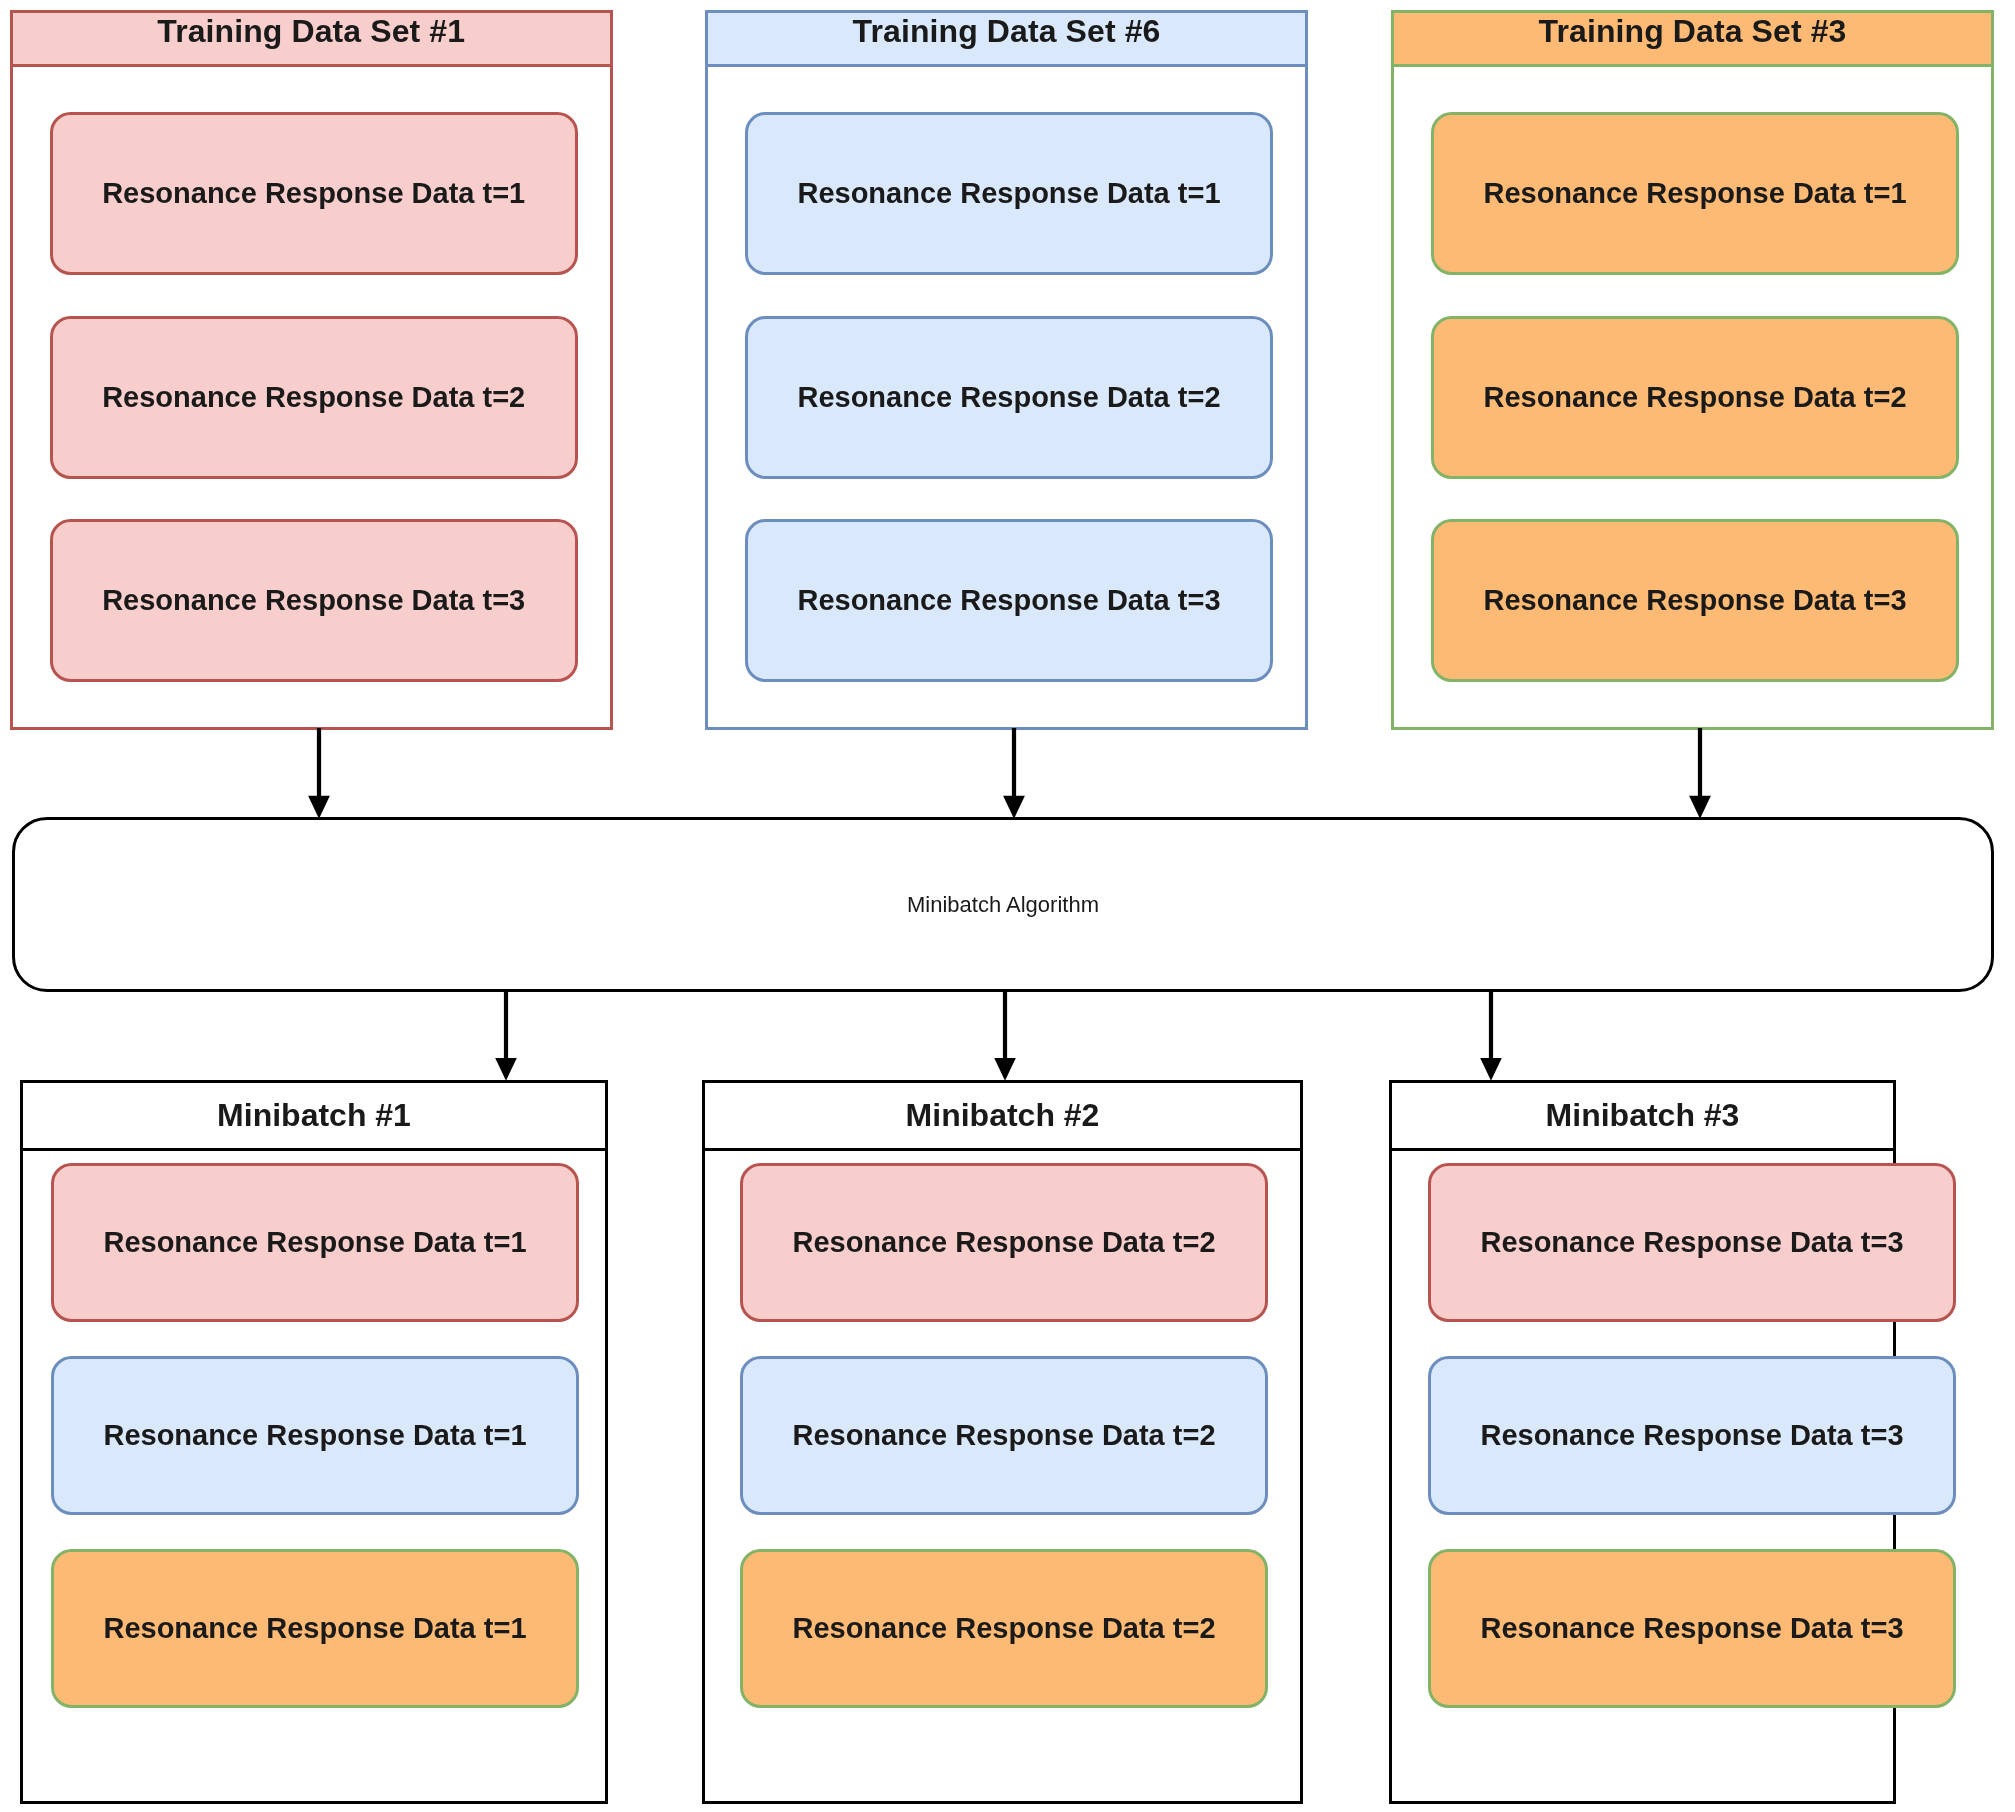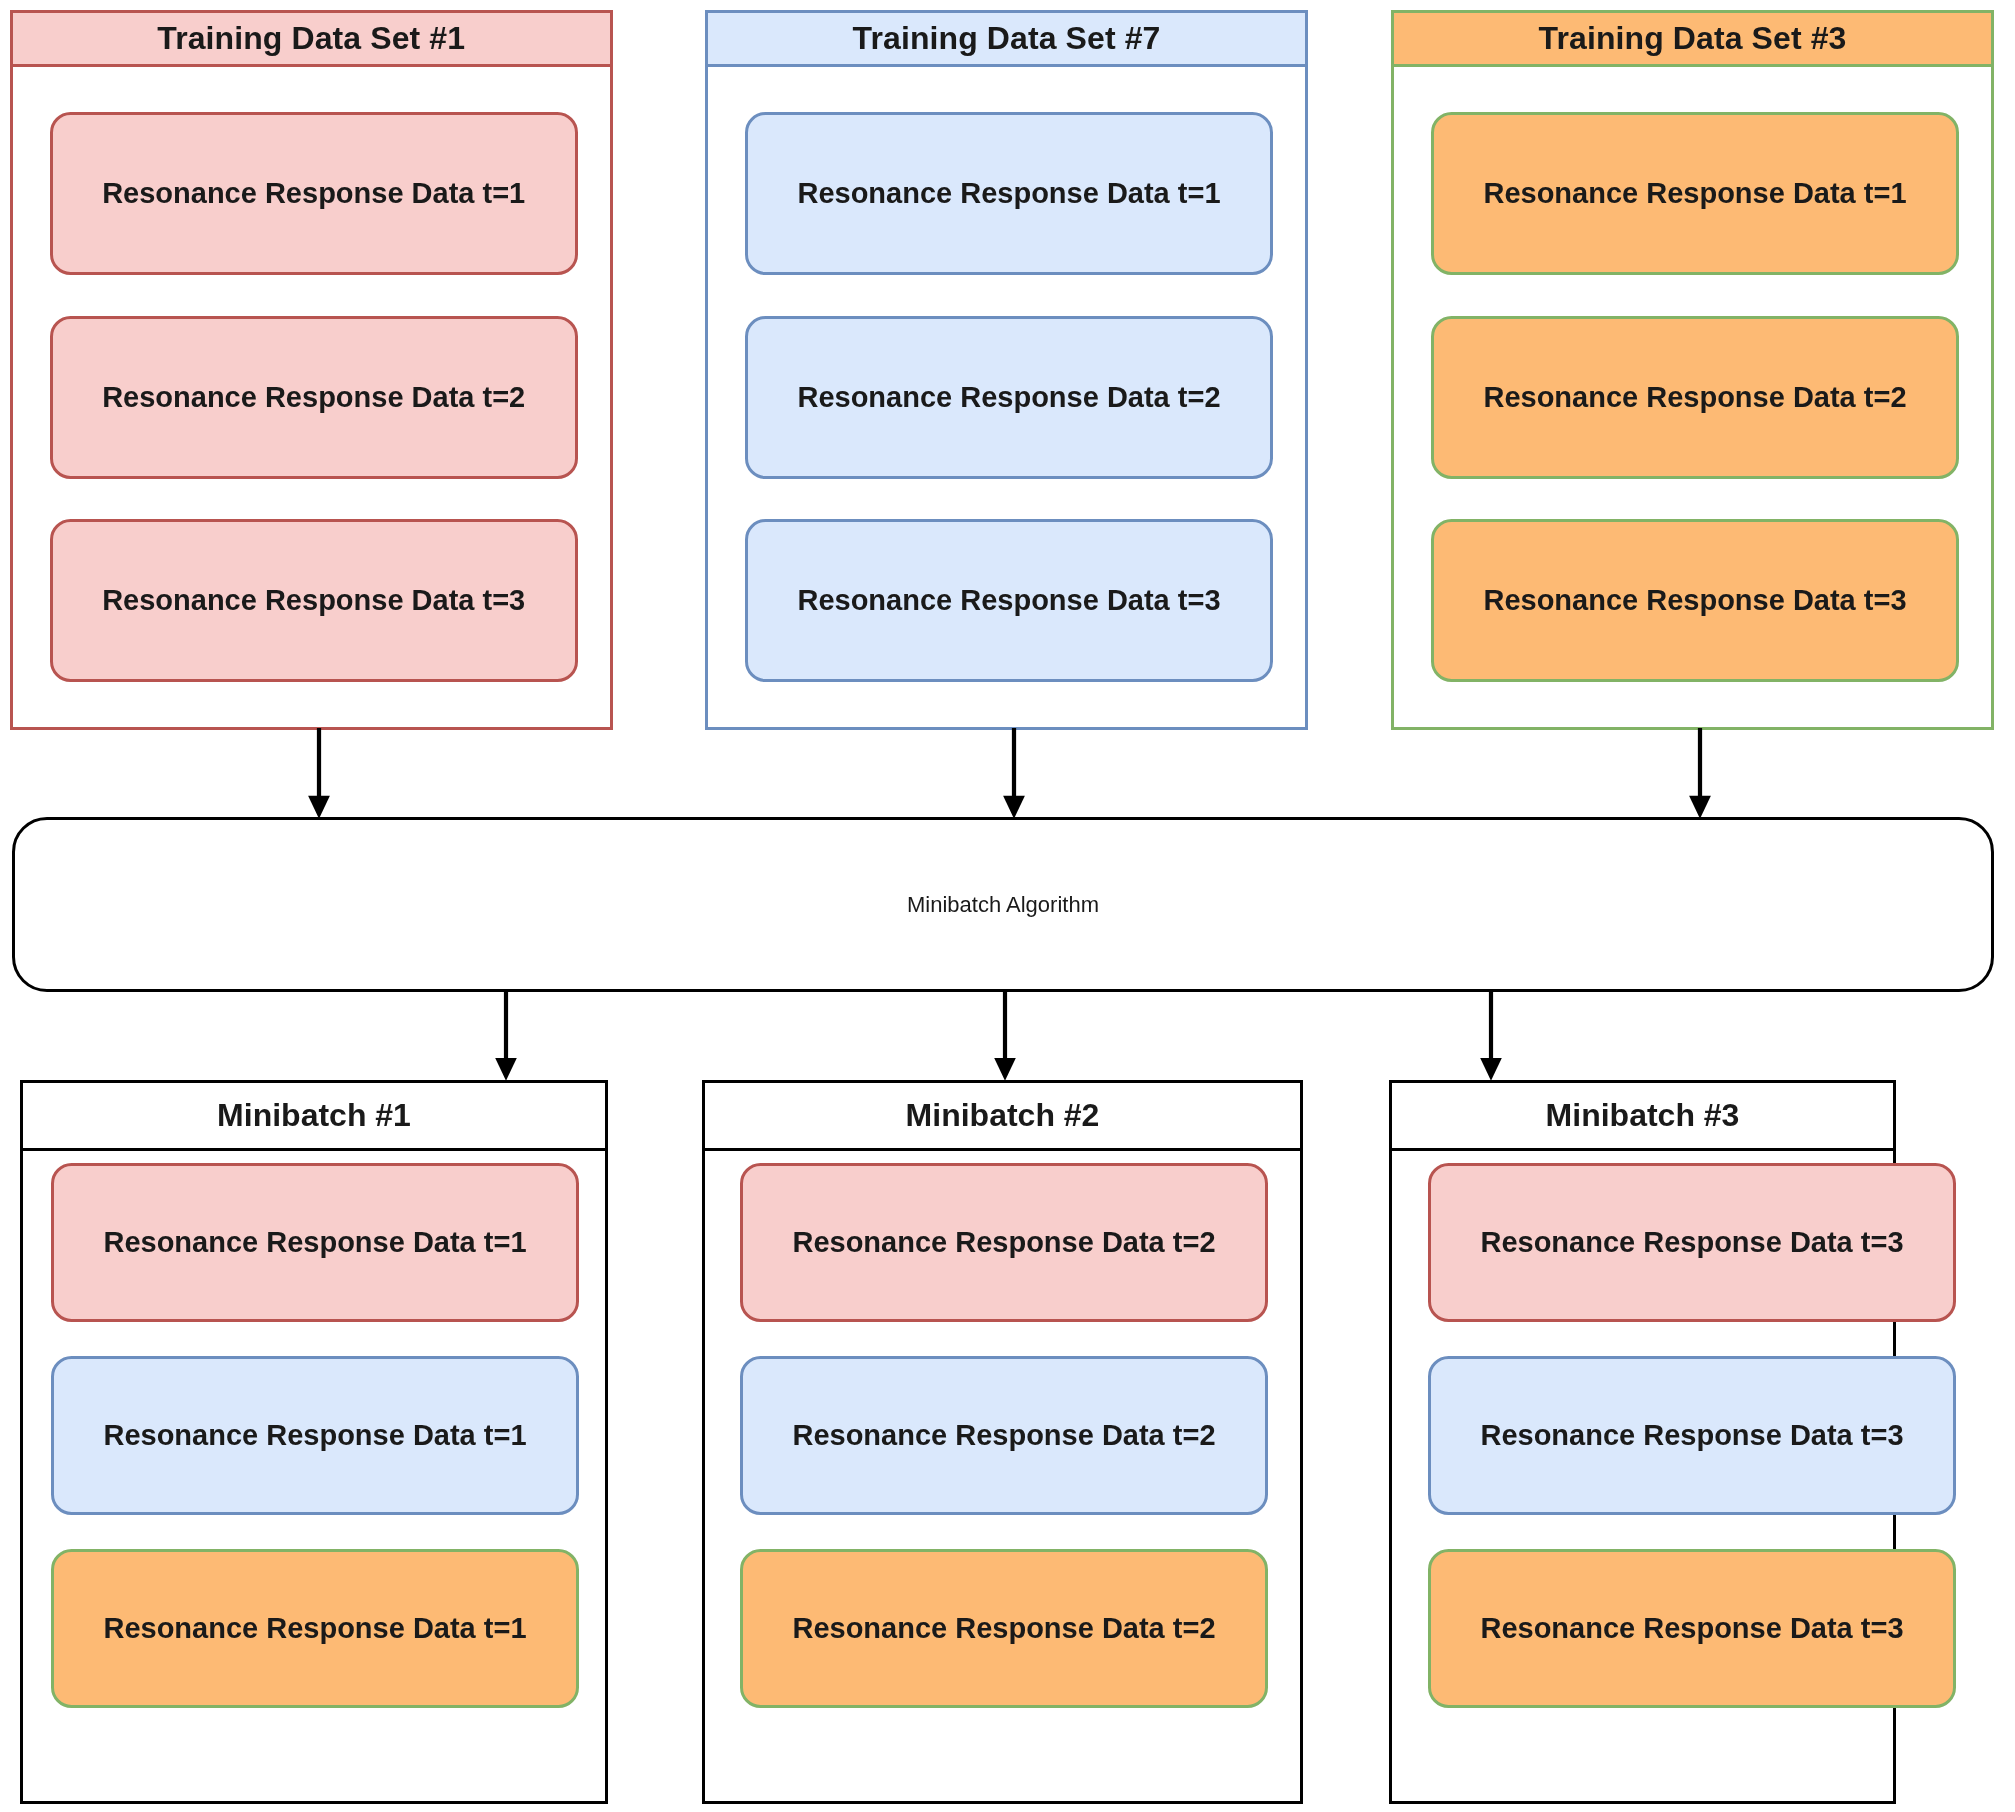--- a/index.html
+++ b/index.html
@@ -6,21 +6,21 @@
   body{width:2015px;height:1812px;position:relative;
        font-family:"Liberation Sans","DejaVu Sans",sans-serif;
        -webkit-font-smoothing:antialiased;}
 
   .canvas{position:relative;width:2015px;height:1812px;overflow:hidden;background:#fff;}
 
   
   .tds{position:absolute;box-sizing:border-box;border-width:3px;border-style:solid;background:#ffffff;}
   .tds-head{position:absolute;left:0;right:0;top:0;height:54px;
             box-sizing:border-box;border-bottom-width:3px;border-bottom-style:solid;
-            display:flex;align-items:center;justify-content:center;}
+            display:flex;align-items:flex-start;justify-content:center;}
   .tds-head-label{font-size:32px;font-weight:bold;color:#1a1a1a;letter-spacing:0.1px;white-space:nowrap;}
   .tds-body{position:absolute;left:0;right:0;top:54px;bottom:0;}
 
   
   .chip{position:absolute;box-sizing:border-box;border-width:3px;border-style:solid;border-radius:20.5px;
         display:flex;align-items:center;justify-content:center;}
   .chip-label{font-size:29px;font-weight:bold;color:#1a1a1a;white-space:nowrap;line-height:1;}
 
   
   .red   {border-color:#b85450;}
@@ -63,21 +63,21 @@
         <span class="chip-label">Resonance Response Data t=2</span>
       </div>
       <div class="chip red red-fill" style="left:37px;top:452px;width:528px;height:163px;">
         <span class="chip-label">Resonance Response Data t=3</span>
       </div>
     </div>
   </div>
 
   <div class="tds blue" style="left:705px;top:9.7px;width:603px;height:720px;">
     <div class="tds-head blue blue-fill">
-      <span class="tds-head-label">Training Data Set #7</span>
+      <span class="tds-head-label">Training Data Set #6</span>
     </div>
     <div class="tds-body">
       <div class="chip blue blue-fill" style="left:37px;top:45px;width:528px;height:163px;">
         <span class="chip-label">Resonance Response Data t=1</span>
       </div>
       <div class="chip blue blue-fill" style="left:37px;top:249px;width:528px;height:163px;">
         <span class="chip-label">Resonance Response Data t=2</span>
       </div>
       <div class="chip blue blue-fill" style="left:37px;top:452px;width:528px;height:163px;">
         <span class="chip-label">Resonance Response Data t=3</span>

